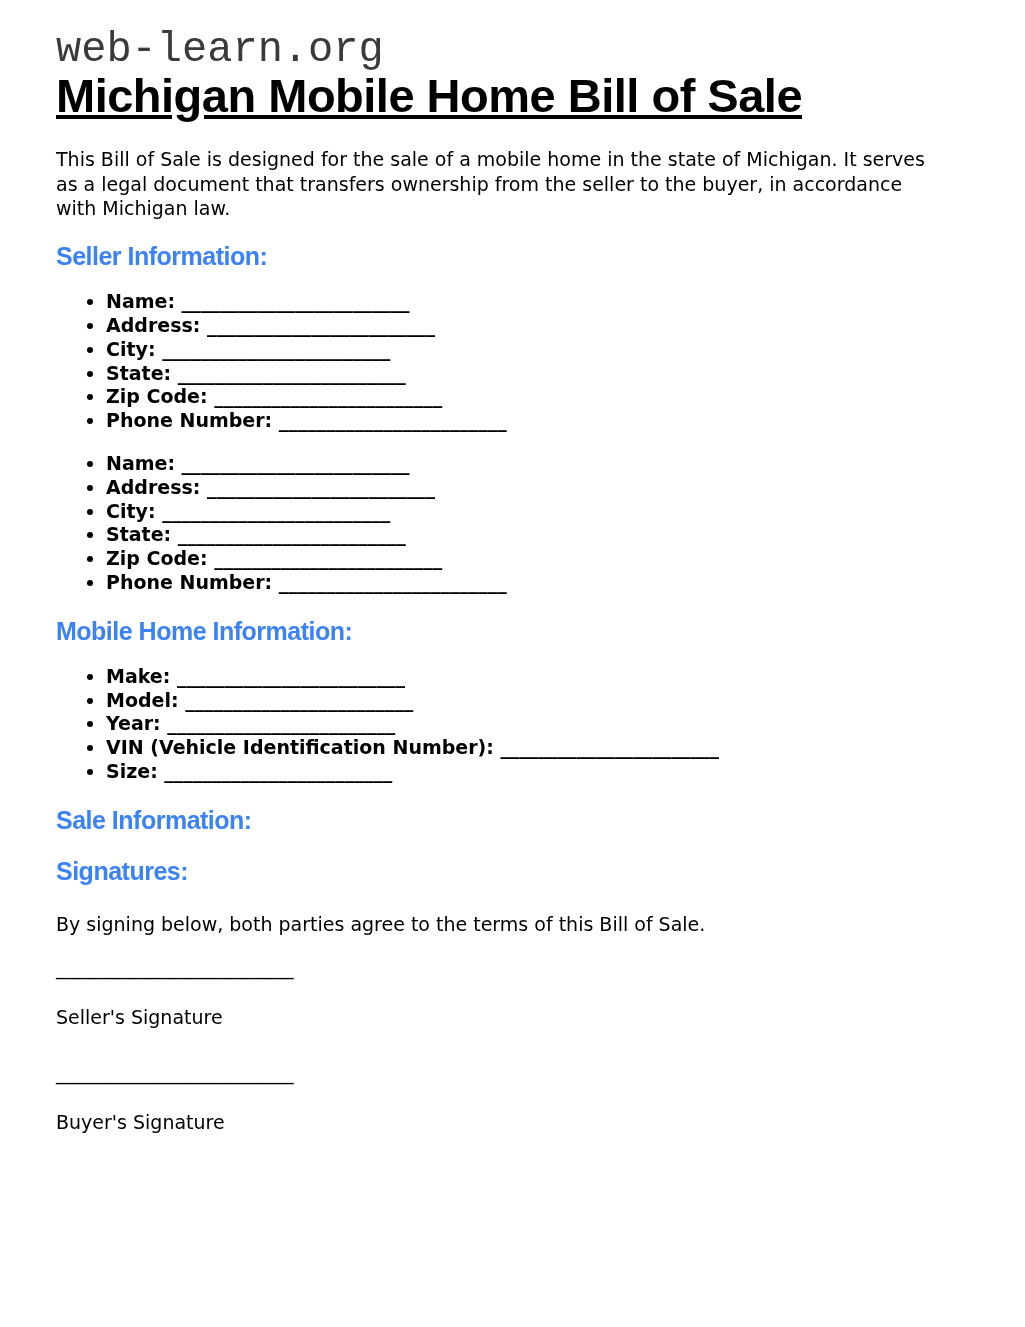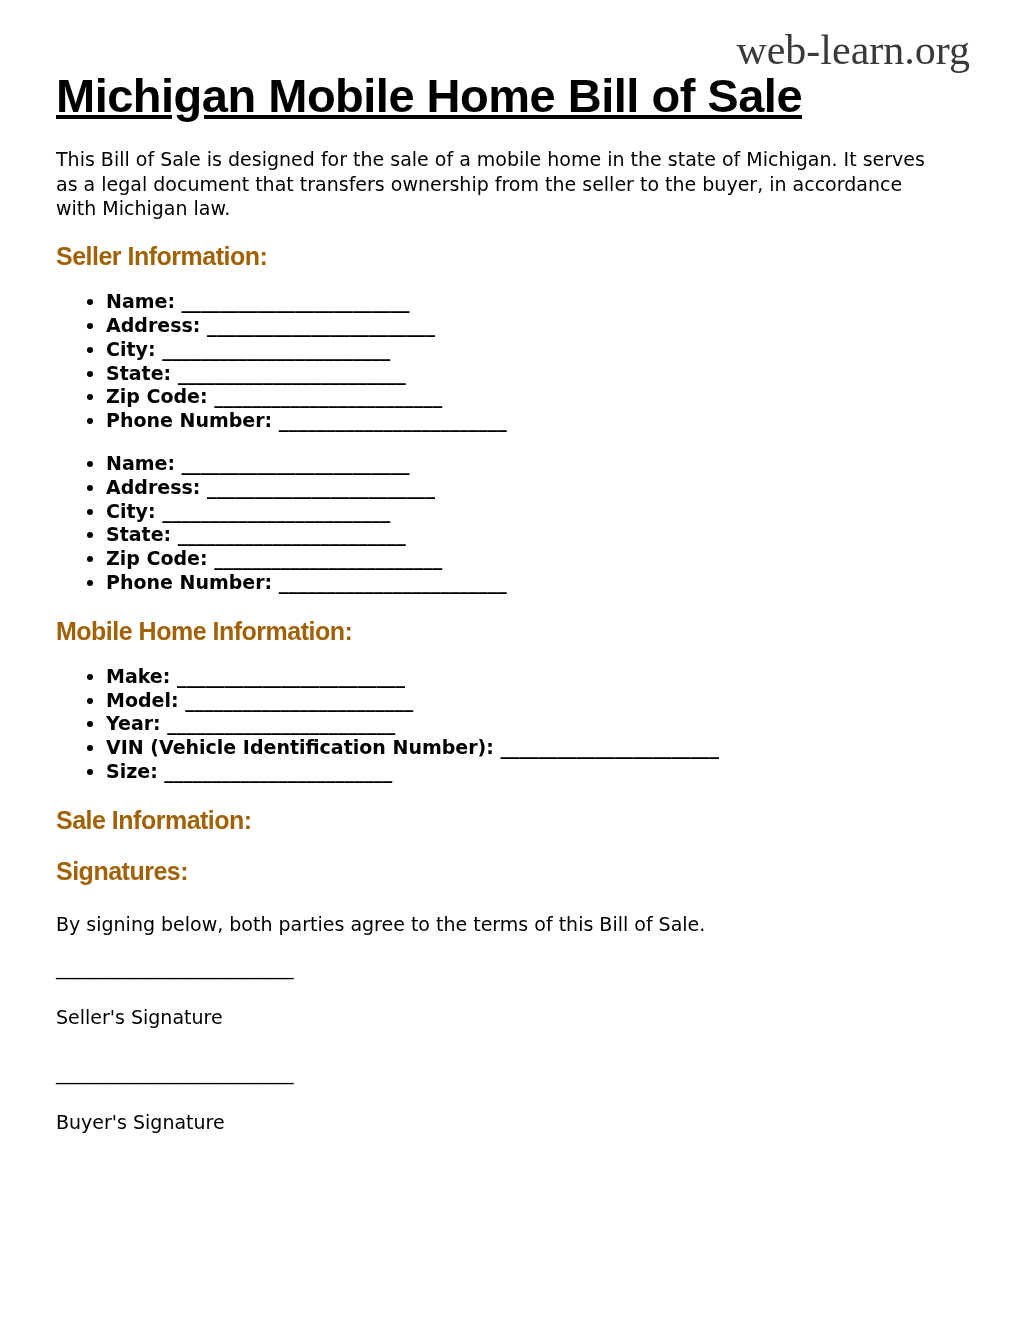--- a/index.html
+++ b/index.html
@@ -16,27 +16,26 @@
     -webkit-font-smoothing: antialiased;
   }
   .page {
     box-sizing: border-box;
     width: 1025px;
     min-height: 1327px;
     padding: 26px 55px 40px 56px;
     background: #ffffff;
   }
   .branding {
-    font-family: Liberation Serif, serif;
+    font-family: Liberation Mono, monospace;
     font-size: 42px;
     line-height: 1.18;
     color: #3a3a3a;
     margin: 0;
     white-space: nowrap;
-    text-align: right;
   }
   h1.doc-title {
     font-family: "Liberation Sans", sans-serif;
     font-weight: bold;
     font-size: 47px;
     line-height: 1.08;
     letter-spacing: -0.5px;
     margin: -5px 0 0 0;
     color: #000000;
     white-space: nowrap;
@@ -48,21 +47,21 @@
     white-space: pre-line;
     max-width: 915px;
   }
   h3.section-heading {
     font-family: "Liberation Sans", sans-serif;
     font-weight: bold;
     font-size: 25px;
     line-height: 1.2;
     letter-spacing: -0.5px;
     margin: 21px 0 0 0;
-    color: #a16207;
+    color: #3b82f6;
   }
   ul.field-list {
     margin: 19px 0 0 0;
     padding: 0 0 0 50px;
     list-style-type: disc;
     font-weight: bold;
   }
   ul.field-list li {
     line-height: 23.8px;
     white-space: nowrap;

